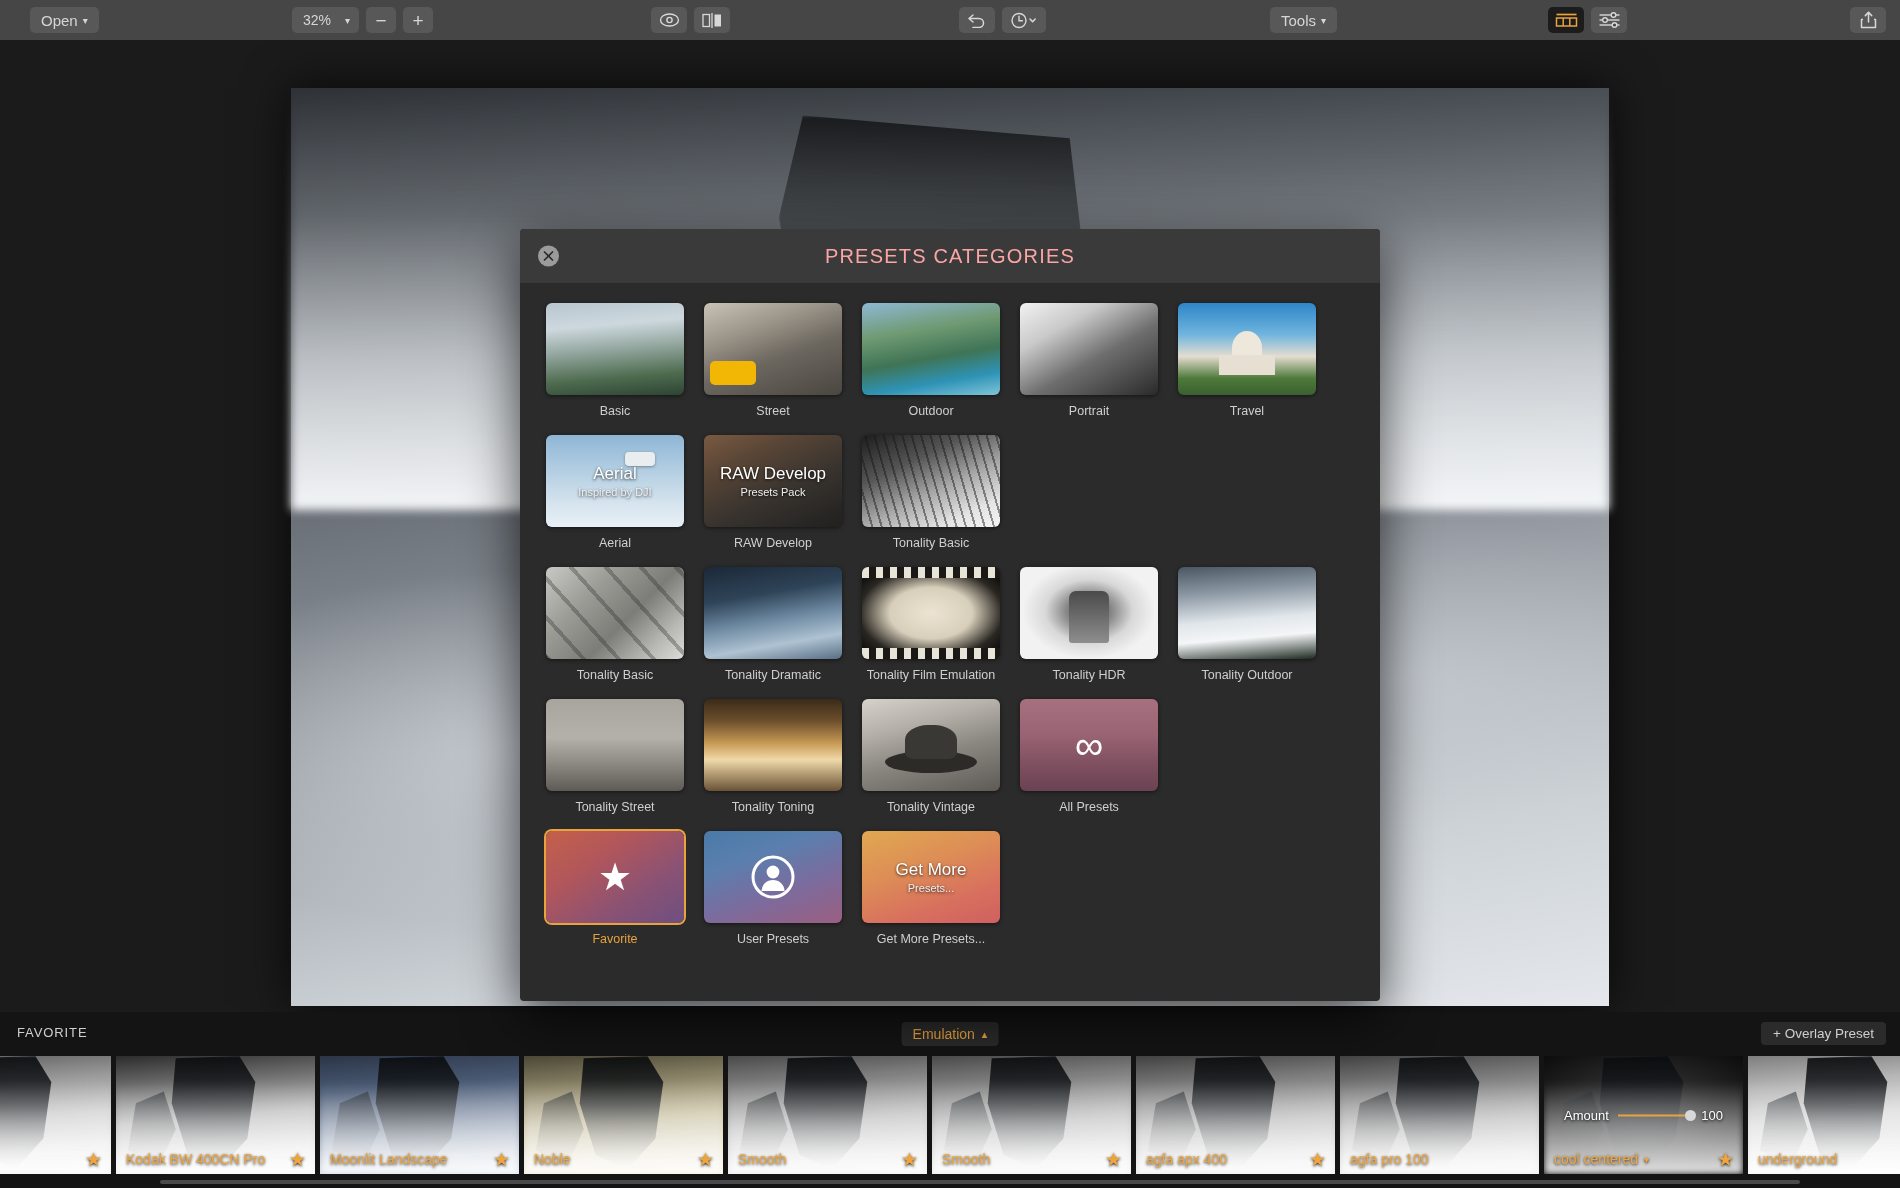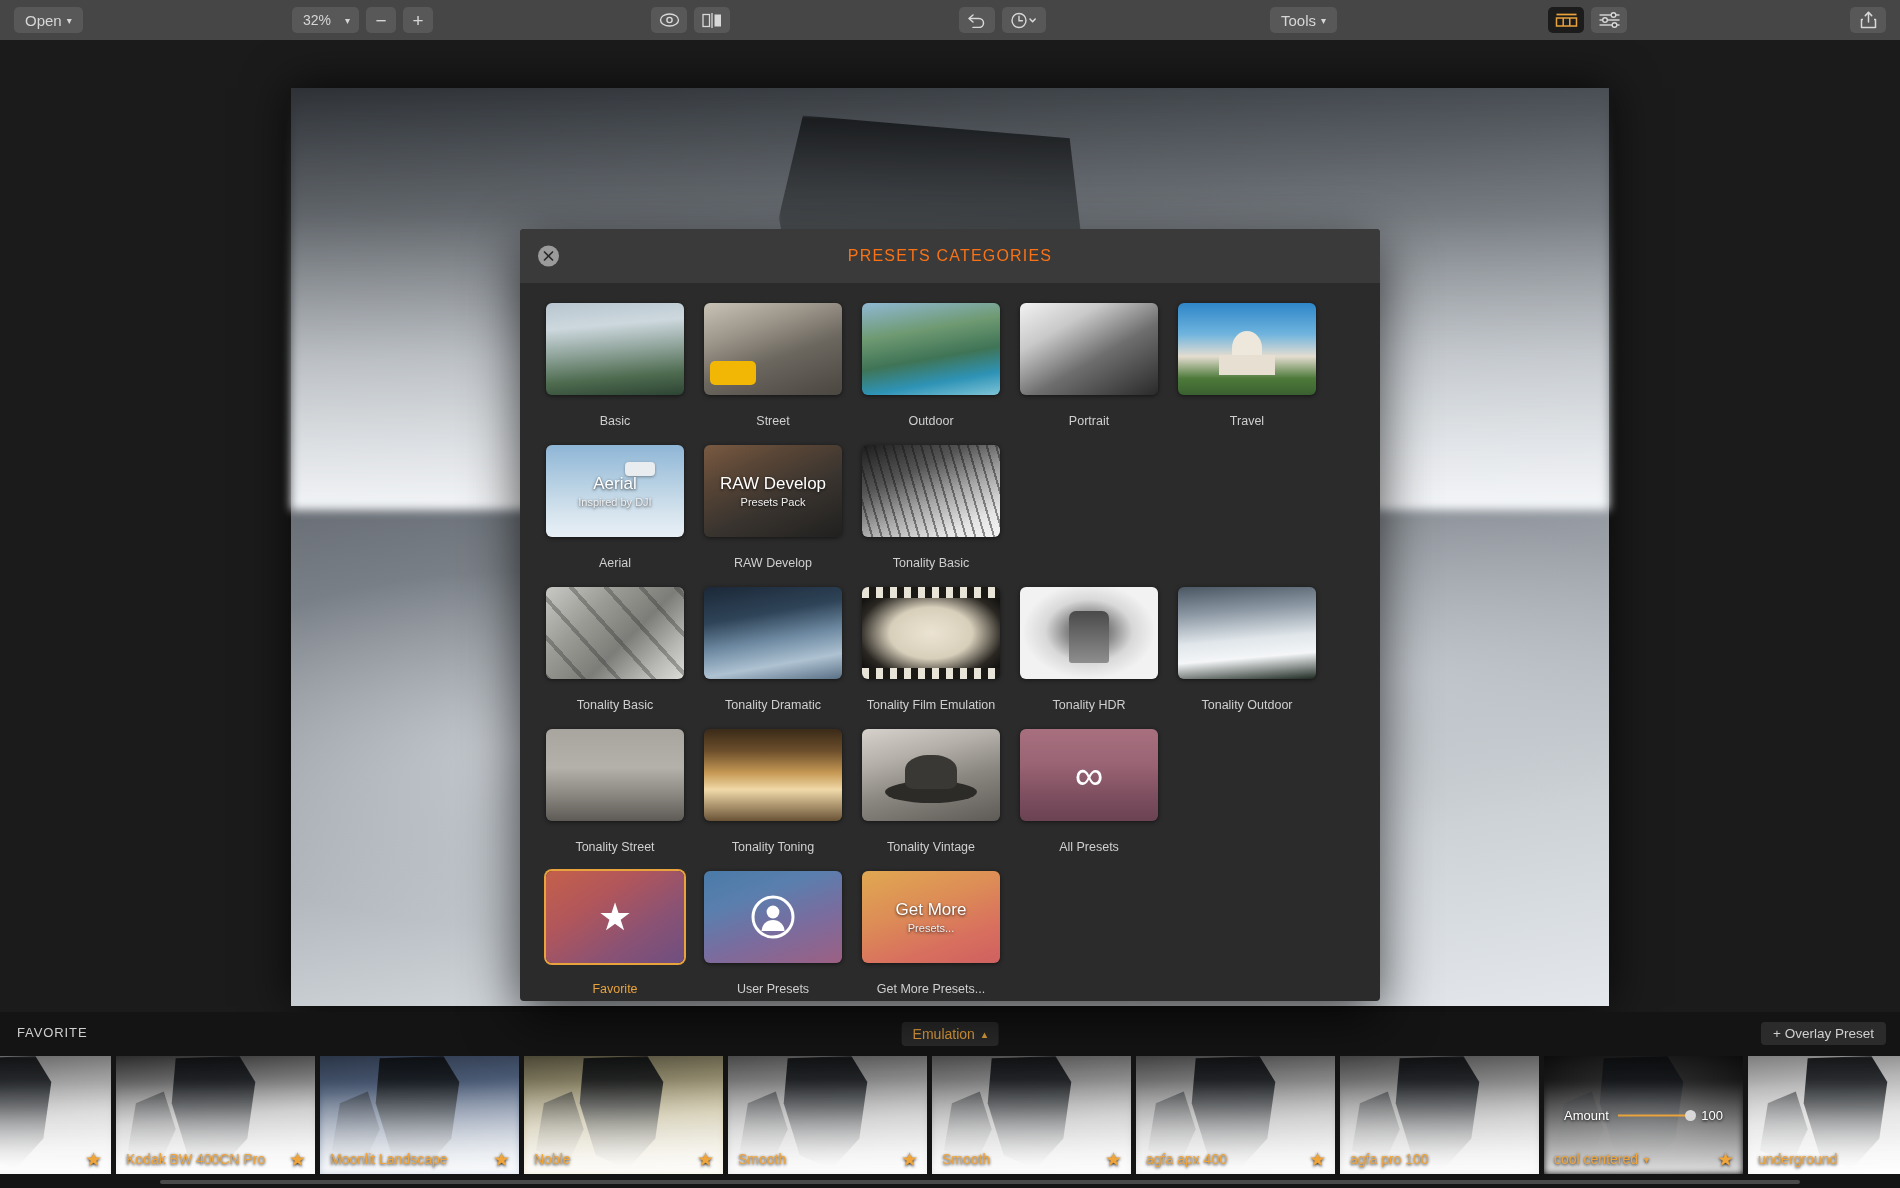--- a/index.html
+++ b/index.html
@@ -36,21 +36,21 @@
     border-radius: 5px;
     width: 36px; height: 26px;
     display: inline-flex; align-items: center; justify-content: center;
     cursor: default;
   }
   .tb-icon-btn.wide { width: 44px; }
   .tb-icon-btn.active { background: #1c1c1c; }
   .chev { font-size: 10px; line-height: 1; display: inline-block; transform: translateY(1px); }
   .grp { display: flex; align-items: center; gap: 7px; }
 
-  #grp-open   { position: absolute; left: 8px; padding-left: 6px; }
+  #grp-open   { position: absolute; left: 24px; padding-left: 6px; }
   #grp-zoom   { position: absolute; left: 292px; }
   #grp-view   { position: absolute; left: 651px; }
   #grp-hist   { position: absolute; left: 959px; }
   #grp-tools  { position: absolute; left: 1270px; }
   #grp-panels { position: absolute; left: 1548px; }
   #grp-share  { position: absolute; right: 14px; }
 
   .zoom-select {
     background: #585858; border-radius: 5px; height: 26px;
     display: inline-flex; align-items: center; gap: 14px;
@@ -112,21 +112,21 @@
     z-index: 60;
     overflow: hidden;
   }
   #modal-header {
     position: relative;
     height: 54px;
     background: #3a3a3a;
     display: flex; align-items: center; justify-content: center;
   }
   #modal-title {
-    color: #f97316; font-size: 16px; letter-spacing: 1.2px;
+    color: #fca5a5; font-size: 20px; letter-spacing: 1.2px;
   }
   #modal-close {
     position: absolute; left: 18px; top: 50%;
     transform: translateY(-50%);
     width: 21px; height: 21px; border-radius: 50%;
     background: #9b9b9b;
     display: flex; align-items: center; justify-content: center;
     cursor: pointer;
   }
   #modal-body {
@@ -147,21 +147,21 @@
     width: 138px; height: 92px;
     border-radius: 6px;
     overflow: hidden;
     background: #555;
     box-shadow: 0 1px 4px rgba(0,0,0,.55);
   }
   .cat-cell.selected .cat-thumb {
     box-shadow: 0 0 0 2px #e8a33d;
   }
   .cat-label {
-    margin-top: 19px;
+    margin-top: 9px;
     font-size: 12.5px;
     color: #cfcfcf;
     text-align: center;
     white-space: nowrap;
   }
   .cat-cell.selected .cat-label { color: #e8a33d; }
   .thumb-overlay {
     position: absolute; inset: 0;
     display: flex; flex-direction: column;
     align-items: center; justify-content: center;

